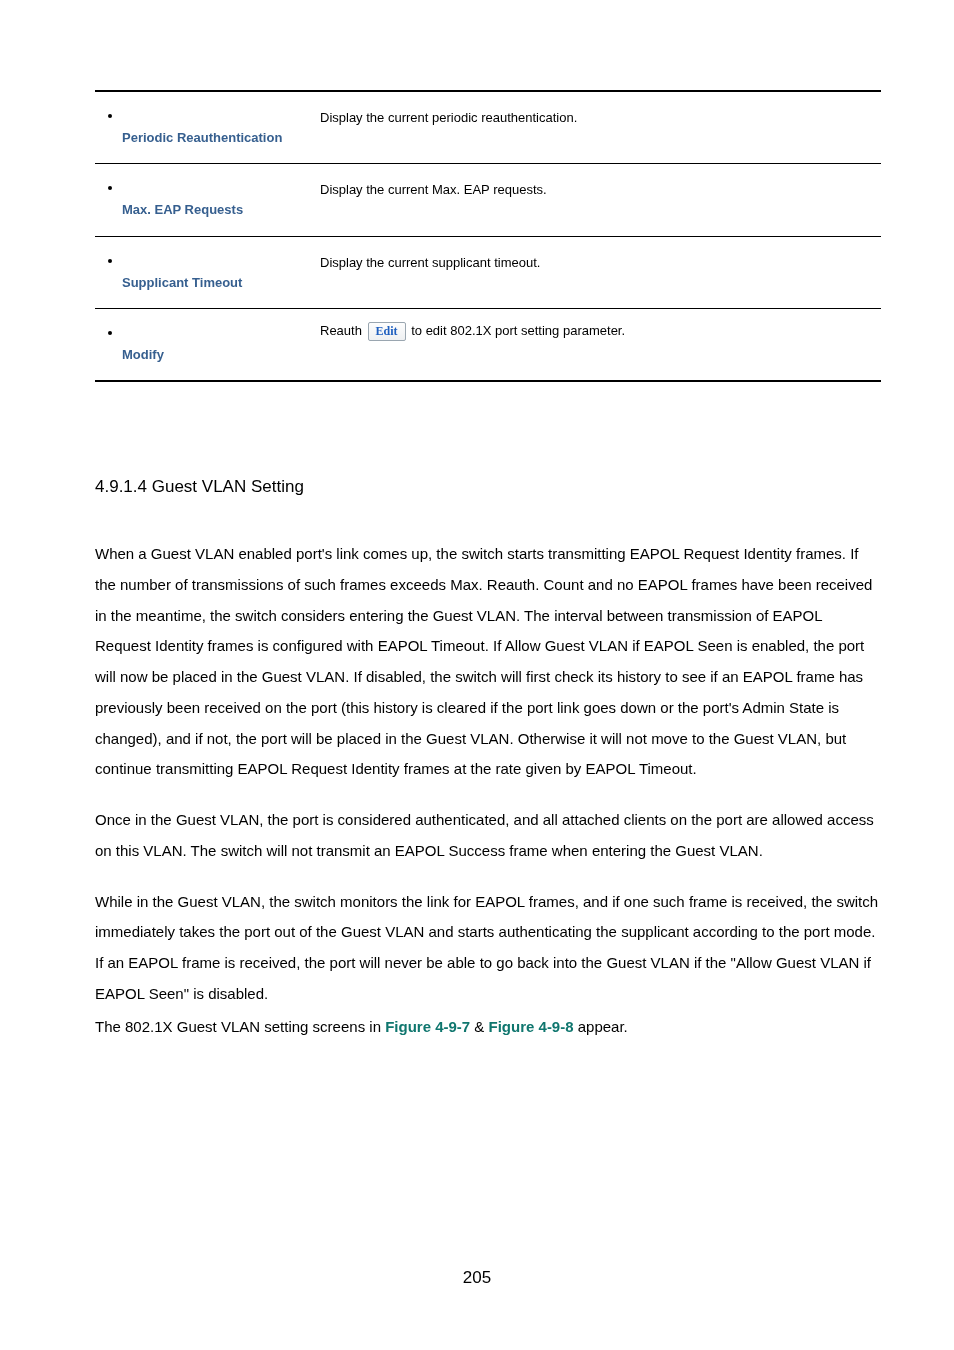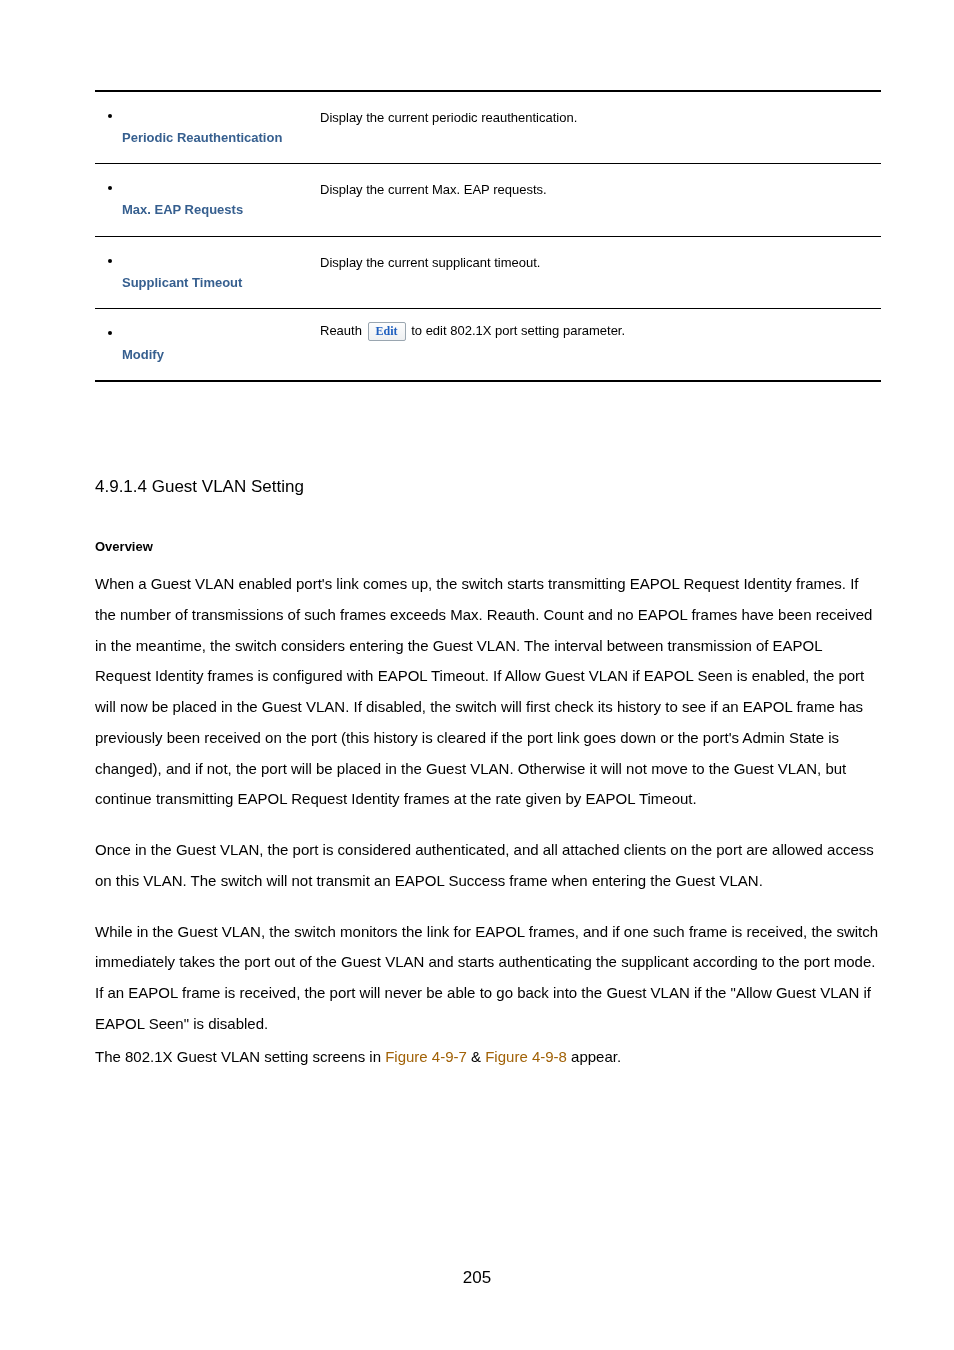--- a/index.html
+++ b/index.html
@@ -75,21 +75,21 @@
       font-size: 13px;
       font-weight: bold;
       margin-bottom: 15px;
     }
     p.body {
       font-size: 15px;
       line-height: 2.05;
       margin-bottom: 20px;
     }
     p.nomb { margin-bottom: 2px; }
-    a.figref { color: #a16207; text-decoration: none; }
+    a.figref { color: #0f766e; text-decoration: none; font-weight: bold; }
 
     .page-no {
       position: absolute;
       bottom: 62px;
       left: 0; right: 0;
       text-align: center;
       font-size: 17px;
     }
     .modify-row td { padding-top: 14px; padding-bottom: 14px; }
     .modify-row .right { line-height: 1.6; }
@@ -133,21 +133,20 @@
               <span class="dot"></span>
               <span class="lbl">Modify</span>
             </div>
           </td>
           <td class="right"><span class="inline-text">Reauth </span><span class="edit-btn">Edit</span><span class="inline-text"> to edit 802.1X port setting parameter.</span></td>
         </tr>
       </tbody>
   </table>
 
   <h2 class="section">4.9.1.4 Guest VLAN Setting</h2>
-  <div class="overview-hdr">Overview</div>
 
   <p class="body">When a Guest VLAN enabled port's link comes up, the switch starts transmitting EAPOL Request Identity frames. If the number of transmissions of such frames exceeds Max. Reauth. Count and no EAPOL frames have been received in the meantime, the switch considers entering the Guest VLAN. The interval between transmission of EAPOL Request Identity frames is configured with EAPOL Timeout. If Allow Guest VLAN if EAPOL Seen is enabled, the port will now be placed in the Guest VLAN. If disabled, the switch will first check its history to see if an EAPOL frame has previously been received on the port (this history is cleared if the port link goes down or the port's Admin State is changed), and if not, the port will be placed in the Guest VLAN. Otherwise it will not move to the Guest VLAN, but continue transmitting EAPOL Request Identity frames at the rate given by EAPOL Timeout.</p>
   <p class="body">Once in the Guest VLAN, the port is considered authenticated, and all attached clients on the port are allowed access on this VLAN. The switch will not transmit an EAPOL Success frame when entering the Guest VLAN.</p>
   <p class="body nomb">While in the Guest VLAN, the switch monitors the link for EAPOL frames, and if one such frame is received, the switch immediately takes the port out of the Guest VLAN and starts authenticating the supplicant according to the port mode. If an EAPOL frame is received, the port will never be able to go back into the Guest VLAN if the "Allow Guest VLAN if EAPOL Seen" is disabled.</p>
   <p class="body">
     <span>The 802.1X Guest VLAN setting screens in </span><a class="figref">Figure 4-9-7</a><span> &amp; </span><a class="figref">Figure 4-9-8</a><span> appear.</span>
   </p>
 </div>
 
 <div class="page-no">205</div>

